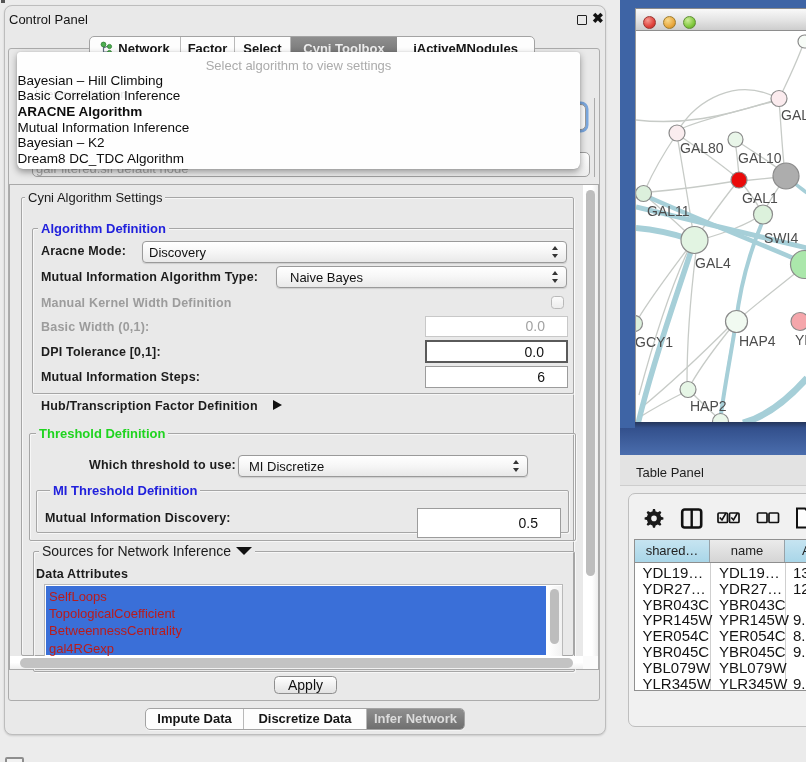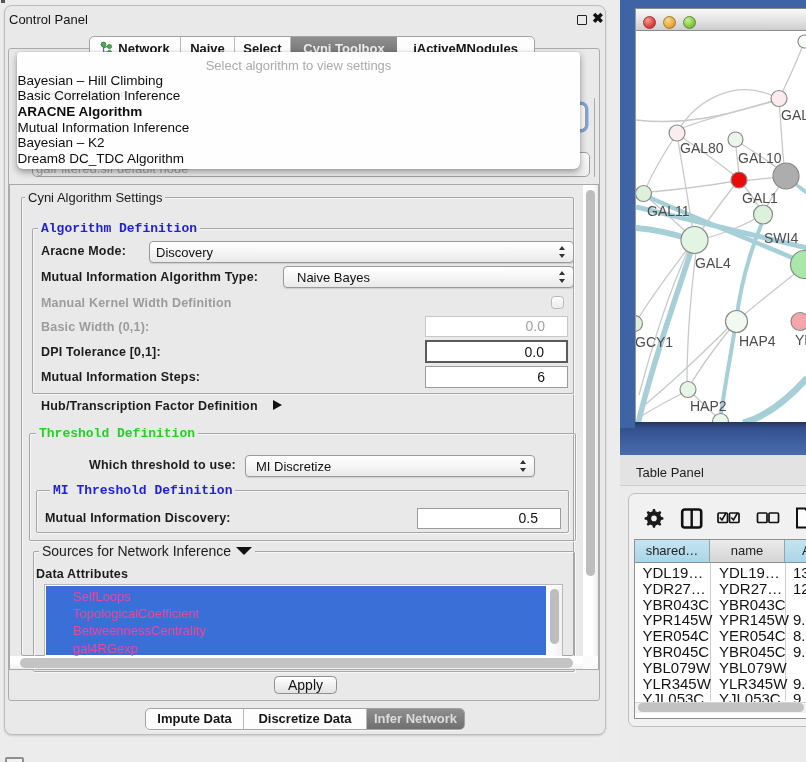--- a/index.html
+++ b/index.html
@@ -3,33 +3,33 @@
 <meta charset="utf-8">
 <style>
   html,body{margin:0;padding:0;}
   body{width:806px;height:762px;overflow:hidden;position:relative;background:#ECECEC;
        font-family:"Liberation Sans",sans-serif;-webkit-font-smoothing:antialiased;}
   .abs{position:absolute;}
   .lbl{font-weight:bold;font-size:12.5px;letter-spacing:0.2px;color:#1c1c1c;white-space:nowrap;}
   .dis{color:#9c9c9c;}
   .combo{position:absolute;border:1px solid #9A9A9A;border-radius:4px;
      background:linear-gradient(180deg,#FFFFFF 0%,#F7F7F7 45%,#E9E9E9 100%);
-     box-shadow:0 1px 1px rgba(0,0,0,0.12);font-size:13px;color:#111;margin-left:7px;}
+     box-shadow:0 1px 1px rgba(0,0,0,0.12);font-size:13px;color:#111;}
   .combo .tx{position:absolute;left:6px;top:0;bottom:0;display:flex;align-items:center;}
   .spin{position:absolute;right:7px;top:50%;transform:translateY(-50%);width:7px;height:12px;}
   .spin:before{content:"";position:absolute;left:0;top:0;border-left:3.5px solid transparent;
      border-right:3.5px solid transparent;border-bottom:4.5px solid #333;}
   .spin:after{content:"";position:absolute;left:0;bottom:0;border-left:3.5px solid transparent;
      border-right:3.5px solid transparent;border-top:4.5px solid #333;}
   .field{position:absolute;background:#FFF;font-size:14px;text-align:right;
      display:flex;align-items:center;justify-content:flex-end;padding-right:22px;box-sizing:border-box;}
   .grp{position:absolute;border:1px solid #A6A6A6;border-radius:2px;
      box-shadow:inset 1px 1px 0 rgba(255,255,255,.65), 1px 1px 0 rgba(255,255,255,.65);}
   .gtit{position:absolute;background:#E9E9E9;padding:0 3px;font-size:13px;white-space:nowrap;line-height:13px;}
-  .gtit.b{font-weight:bold;font-family:Liberation Mono, monospace;}
+  .gtit.b{font-weight:bold;}
   .seg{position:absolute;background:#FDFDFD;border:1px solid #A3A3A3;border-radius:5px;
      display:flex;align-items:stretch;overflow:hidden;box-shadow:0 1px 0 rgba(255,255,255,.5);}
   .seg .s{display:flex;align-items:center;justify-content:center;font-size:13px;font-weight:bold;
      color:#161616;border-right:1px solid #B9B9B9;white-space:nowrap;}
   .seg .s:last-child{border-right:none;}
   .seg .sel{background:linear-gradient(180deg,#8F8F8F,#6F6F6F);color:#EDEDED;border-right:none;}
 </style>
 </head>
 <body>
 
@@ -139,21 +139,21 @@
     <rect x="135" y="8" width="9.5" height="9.5" rx="1"></rect>
   </g>
   <g fill="none" stroke="#111" stroke-width="1.6">
     <path d="M85.8,12.5 L88,15 L92,8"></path>
     <path d="M97.3,12.5 L99.5,15 L103.5,8"></path>
   </g>
   <path d="M163,3.5 h8 l6,6 v13 h-14 z" fill="#FDFDFD" stroke="#111" stroke-width="2"></path>
 </svg>
 </div>
 
-<div class="abs" style="left:634px;top:539px;width:172px;height:180px;border:1px solid #909090;border-right:none;box-sizing:border-box;background:#FFF;overflow:hidden;">
+<div class="abs" style="left:634px;top:539px;width:172px;height:152px;border:1px solid #909090;border-right:none;box-sizing:border-box;background:#FFF;overflow:hidden;">
 
   <div class="abs" style="left:0;top:0;width:75px;height:22px;background:linear-gradient(180deg,#C6E4F1,#A9D6E8);border-right:1px solid #98A2A8;box-sizing:border-box;text-align:center;line-height:22px;font-size:13px;color:#222;">shared…</div>
   <div class="abs" style="left:75px;top:0;width:75px;height:22px;background:linear-gradient(180deg,#EBEBEB,#D5D5D5);border-right:1px solid #98A2A8;box-sizing:border-box;text-align:center;line-height:22px;font-size:13px;color:#222;">name</div>
   <div class="abs" style="left:150px;top:0;width:25px;height:22px;background:linear-gradient(180deg,#C6E4F1,#A9D6E8);font-size:13px;color:#222;line-height:22px;"><span style="padding-left:17px;">A</span></div>
   <div class="abs" style="left:0;top:22px;width:172px;height:1px;background:#8E8E8E;"></div>
 
   <div class="abs" style="left:74.5px;top:23px;width:1px;height:138px;background:#CFCFCF;"></div>
   <div class="abs" style="left:149.5px;top:23px;width:1px;height:138px;background:#CFCFCF;"></div>
 
   <div id="rows" class="abs" style="left:0;top:25px;width:172px;font-size:15px;color:#141414;">
@@ -198,21 +198,21 @@
 
 <div class="abs" style="left:8px;top:48px;width:592px;height:653px;border:1px solid #ACACAC;border-radius:3px;background:#E9E9E9;box-sizing:border-box;"></div>
 
 <div class="seg" style="left:89px;top:36px;width:444px;height:22px;">
   <div class="s" style="width:90px;"><svg width="14" height="15" style="margin-right:4px;">
         <path d="M3.5,4 L3.5,11 M3.5,11 L9,11 M3.5,7 L8,5" stroke="#607080" stroke-width="1.2" fill="none"></path>
         <circle cx="3.5" cy="3.5" r="2.4" fill="#4CAF50" stroke="#2E7D32" stroke-width="0.8"></circle>
         <circle cx="9.5" cy="5.5" r="2.1" fill="#4CAF50" stroke="#2E7D32" stroke-width="0.8"></circle>
         <circle cx="9.5" cy="11.5" r="2.1" fill="#4CAF50" stroke="#2E7D32" stroke-width="0.8"></circle>
       </svg>Network</div>
-  <div class="s" style="width:53px;">Naive</div>
+  <div class="s" style="width:53px;">Factor</div>
   <div class="s" style="width:55px;">Select</div>
   <div class="s sel" style="width:106px;">Cyni Toolbox</div>
   <div class="s" style="flex:1;">jActiveMNodules</div>
 </div>
 
 <div class="abs" style="left:9px;top:184px;width:590px;height:486px;border:1px solid #A9A9A9;box-sizing:border-box;background:#E9E9E9;"></div>
 
 <div class="grp" style="left:21px;top:197px;width:551px;height:457px;"></div>
 <div class="gtit" style="left:25px;top:191px;color:#1c1c1c;">Cyni Algorithm Settings</div>
 
@@ -243,28 +243,28 @@
 <div class="grp" style="left:29px;top:433px;width:545px;height:106px;"></div>
 <div class="gtit b" style="left:36px;top:427px;color:#1FD41F;">Threshold Definition</div>
 <div class="lbl abs" style="left:89px;top:458px;">Which threshold to use:</div>
 <div class="combo" style="left:238px;top:455px;width:288px;height:20px;">
     <span class="tx" style="left:10px;">MI Discretize</span>
     <span class="spin"></span>
   </div>
 <div class="grp" style="left:36px;top:490px;width:531px;height:41px;"></div>
 <div class="gtit b" style="left:50px;top:484px;color:#2121DC;">MI Threshold Definition</div>
 <div class="lbl abs" style="left:45px;top:511px;">Mutual Information Discovery:</div>
-<div class="field" style="left:417px;top:507.5px;width:144px;height:21px;border:1px solid #9C9C9C;color:#111;">0.5</div>
+<div class="field" style="left:417px;top:507.5px;width:144px;height:30px;border:1px solid #9C9C9C;color:#111;">0.5</div>
 
 <div class="grp" style="left:33px;top:551px;width:540px;height:119px;"></div>
 <div class="gtit" style="left:39px;top:545px;color:#1c1c1c;font-size:14px;">Sources for Network Inference<span style="display:inline-block;margin-left:5px;vertical-align:1px;border-left:8px solid transparent;border-right:8px solid transparent;border-top:8.5px solid #111;"></span></div>
 <div class="lbl abs" style="left:36px;top:567px;">Data Attributes</div>
 <div class="abs" style="left:44px;top:584px;width:519px;height:75px;border:1px solid #B9B9B9;background:#FFF;box-sizing:border-box;overflow:hidden;">
   <div class="abs" style="left:1px;top:1px;width:500px;height:69px;background:#3A6FD8;"></div>
-  <div class="abs" style="left:4px;top:3px;font-size:13px;color:#ec4899;line-height:17.2px;margin-left:24px;">SelfLoops<br>TopologicalCoefficient<br>BetweennessCentrality<br>gal4RGexp</div>
+  <div class="abs" style="left:4px;top:3px;font-size:13px;color:#b91c1c;line-height:17.2px;">SelfLoops<br>TopologicalCoefficient<br>BetweennessCentrality<br>gal4RGexp</div>
   <div class="abs" style="left:503px;top:1px;width:15px;height:73px;background:linear-gradient(90deg,#FFF,#F0F0F0);"></div>
   <div class="abs" style="left:504.5px;top:4px;width:9px;height:55px;background:#BDBDBD;border-radius:4.5px;"></div>
 </div>
 
 <div class="abs" style="left:583px;top:185px;width:15px;height:471px;background:linear-gradient(90deg,#FFF 60%,#EDEDED);"></div>
 <div class="abs" style="left:585.5px;top:190px;width:9.5px;height:386px;background:#BDBDBD;border-radius:5px;"></div>
 <div class="abs" style="left:10px;top:656px;width:573px;height:13px;background:linear-gradient(180deg,#FFF 50%,#EFEFEF);"></div>
 <div class="abs" style="left:20px;top:658px;width:553px;height:9.5px;background:#C3C3C3;border-radius:5px;"></div>
 <div class="abs" style="left:583px;top:656px;width:15px;height:13px;background:#FBFBFB;"></div>
 

